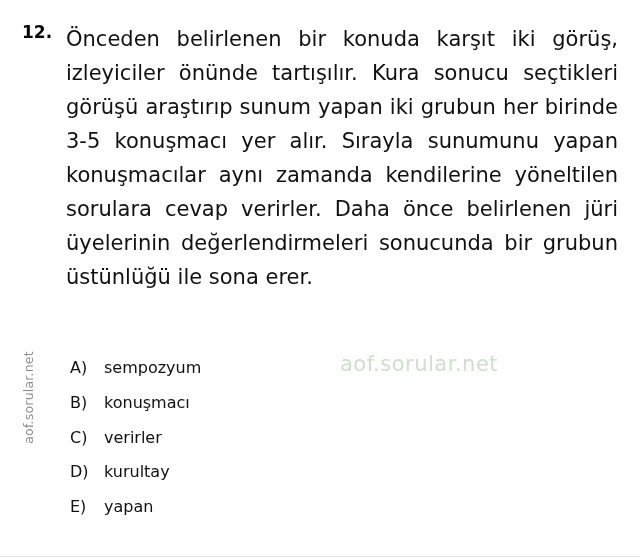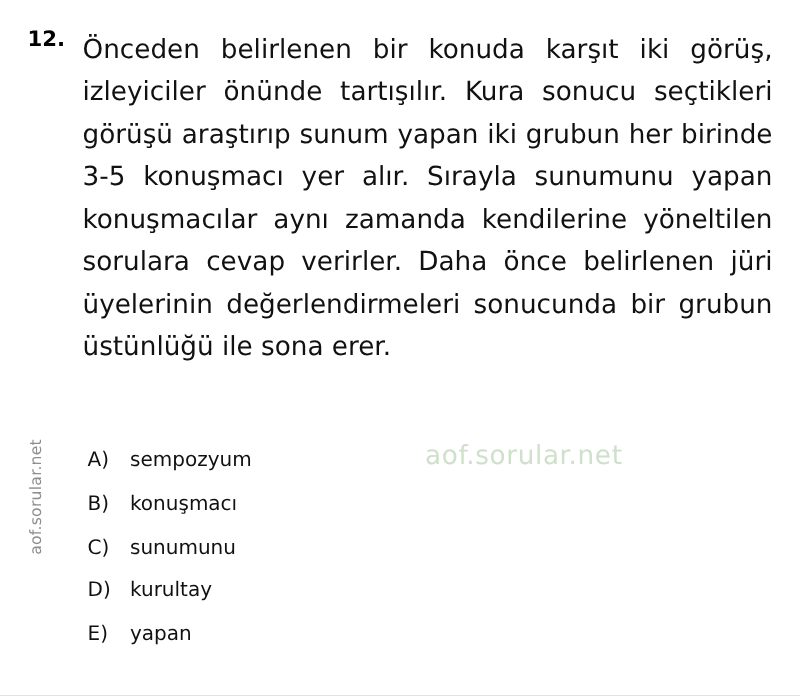--- a/index.html
+++ b/index.html
@@ -150,21 +150,21 @@
       <div class="opt">
         <span class="letter">A)</span>
         <span class="otext">sempozyum</span>
       </div>
       <div class="opt">
         <span class="letter">B)</span>
         <span class="otext">konuşmacı</span>
       </div>
       <div class="opt">
         <span class="letter">C)</span>
-        <span class="otext">sunumunu</span>
+        <span class="otext">verirler</span>
       </div>
       <div class="opt">
         <span class="letter">D)</span>
         <span class="otext">kurultay</span>
       </div>
       <div class="opt">
         <span class="letter">E)</span>
         <span class="otext">yapan</span>
       </div>
     </div>

